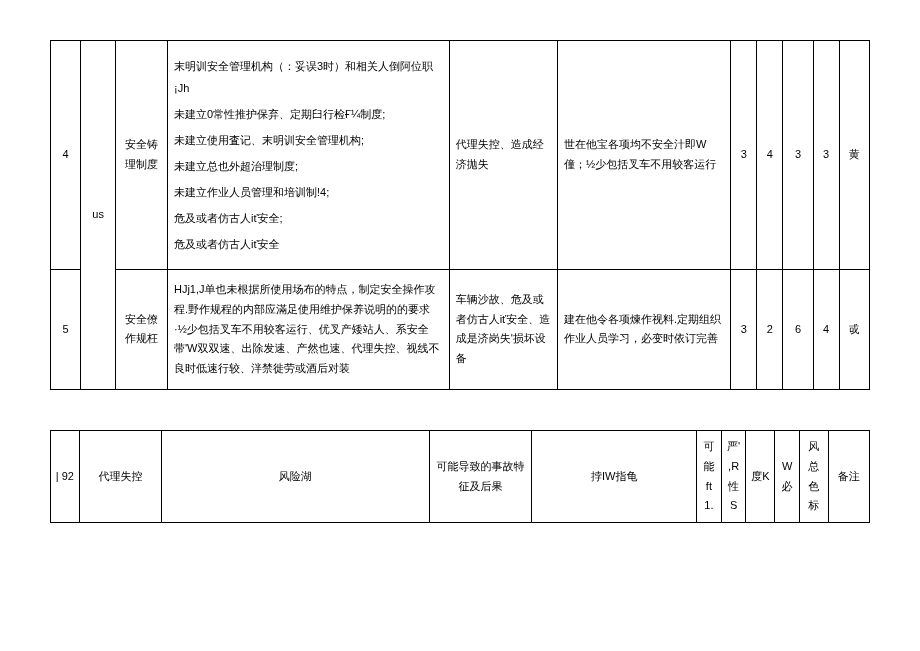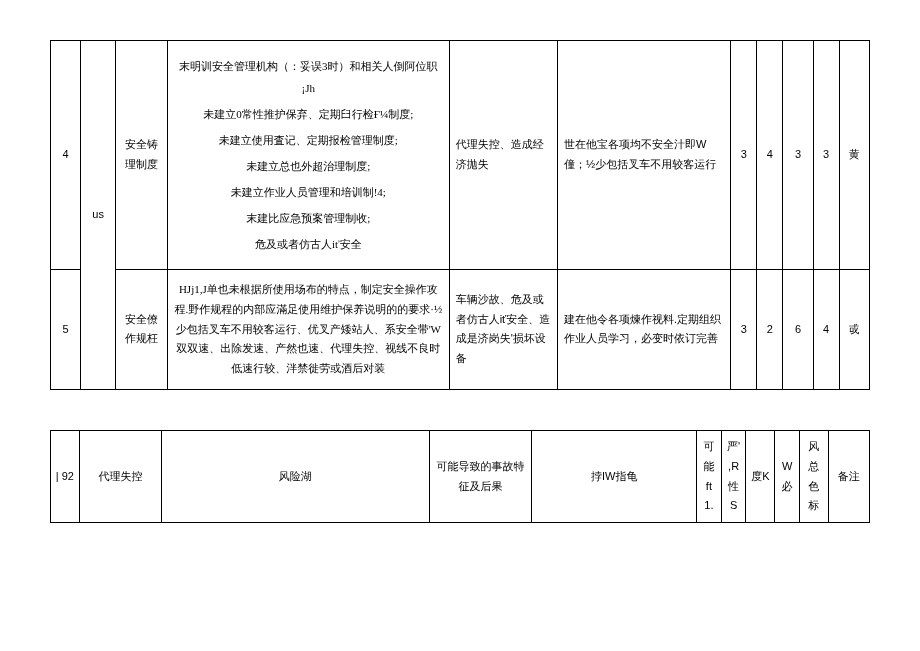--- a/index.html
+++ b/index.html
@@ -31,23 +31,22 @@
       vertical-align: middle;
       text-align: center;
       word-wrap: break-word;
       line-height: 1.8;
     }
     td.left {
       text-align: left;
       padding: 10px 6px;
     }
     td.desc-cell {
-      text-align: center;
+      text-align: left;
       padding: 10px 6px;
-      font-family: Liberation Serif, serif;
     }
     .desc-cell p {
       margin: 4px 0;
       line-height: 2;
     }
     .col-seq { width: 28px; }
     .col-us { width: 32px; }
     .col-cat { width: 48px; }
     .col-desc { width: 260px; }
     .col-cons { width: 100px; }
@@ -76,24 +75,24 @@
   </colgroup>
   <tbody>
 
     <tr>
       <td>4</td>
       <td rowspan="2">us</td>
       <td>安全铸理制度</td>
       <td class="desc-cell">
         <p>末明训安全管理机构（：妥误3时）和相关人倒阿位职¡Jh</p>
         <p>未建立0常性推护保弃、定期臼行检Ғ¼制度;</p>
-        <p>未建立使用査记、定期报检管理制度;</p>
+        <p>未建立使用査记、末明训安全管理机构;</p>
         <p>未建立总也外超治理制度;</p>
         <p>未建立作业人员管理和培训制!4;</p>
-        <p>末建比应急预案管理制收;</p>
+        <p>危及或者仿古人iť安全;</p>
         <p>危及或者仿古人iť安全</p>
       </td>
       <td class="left">代理失控、造成经济拋失</td>
       <td class="left">世在他宝各项均不安全汁即W僮；½少包括叉车不用较客运行</td>
       <td>3</td>
       <td>4</td>
       <td>3</td>
       <td>3</td>
       <td>黄</td>
     </tr>

